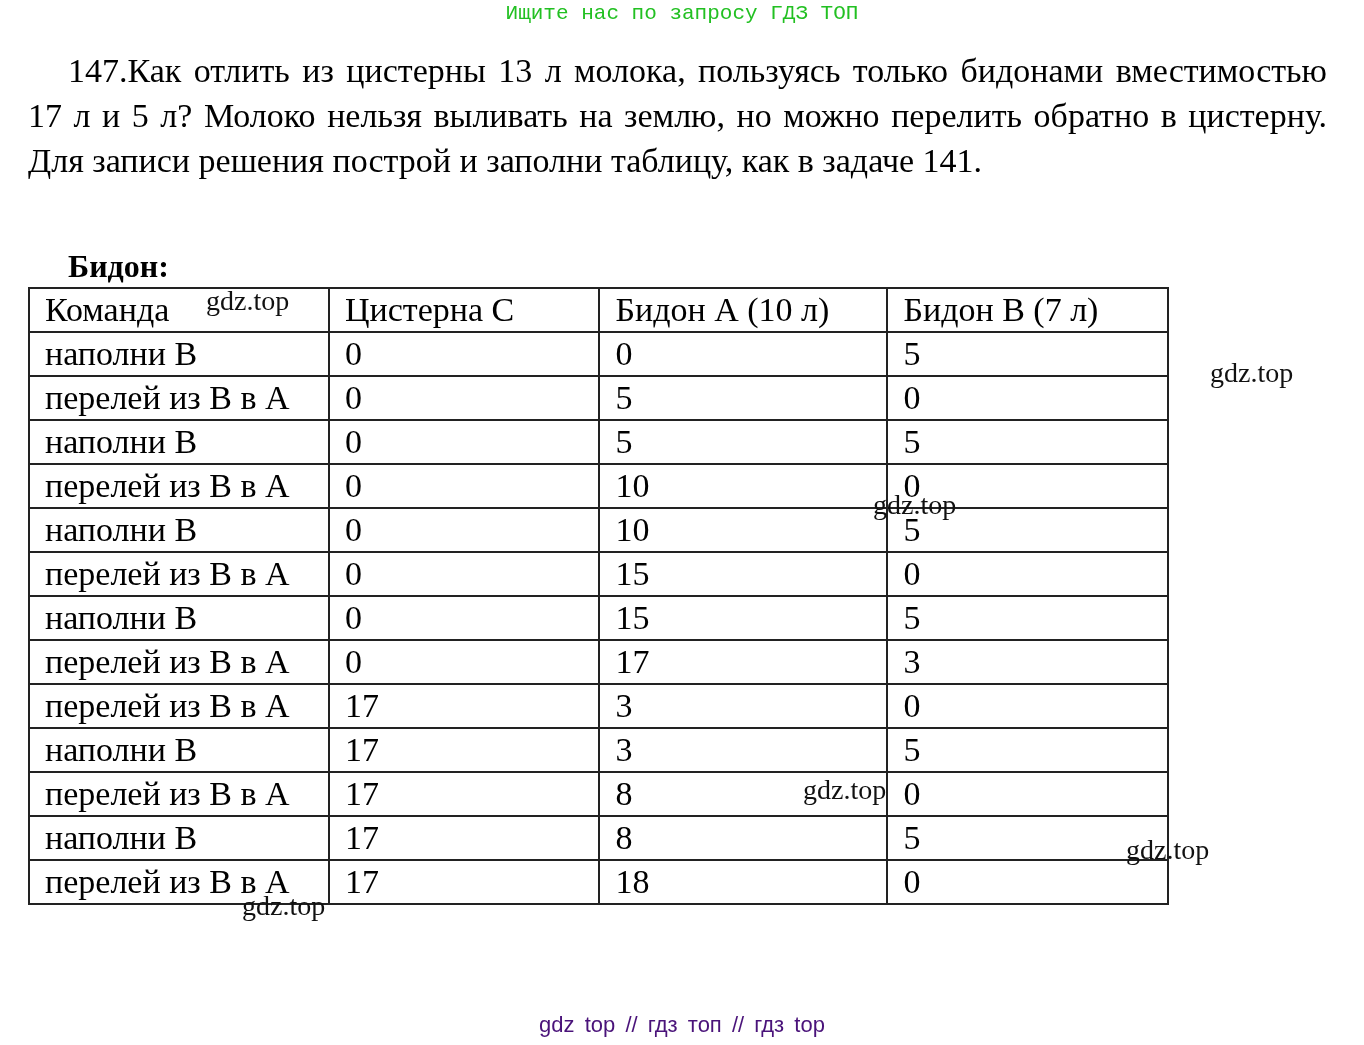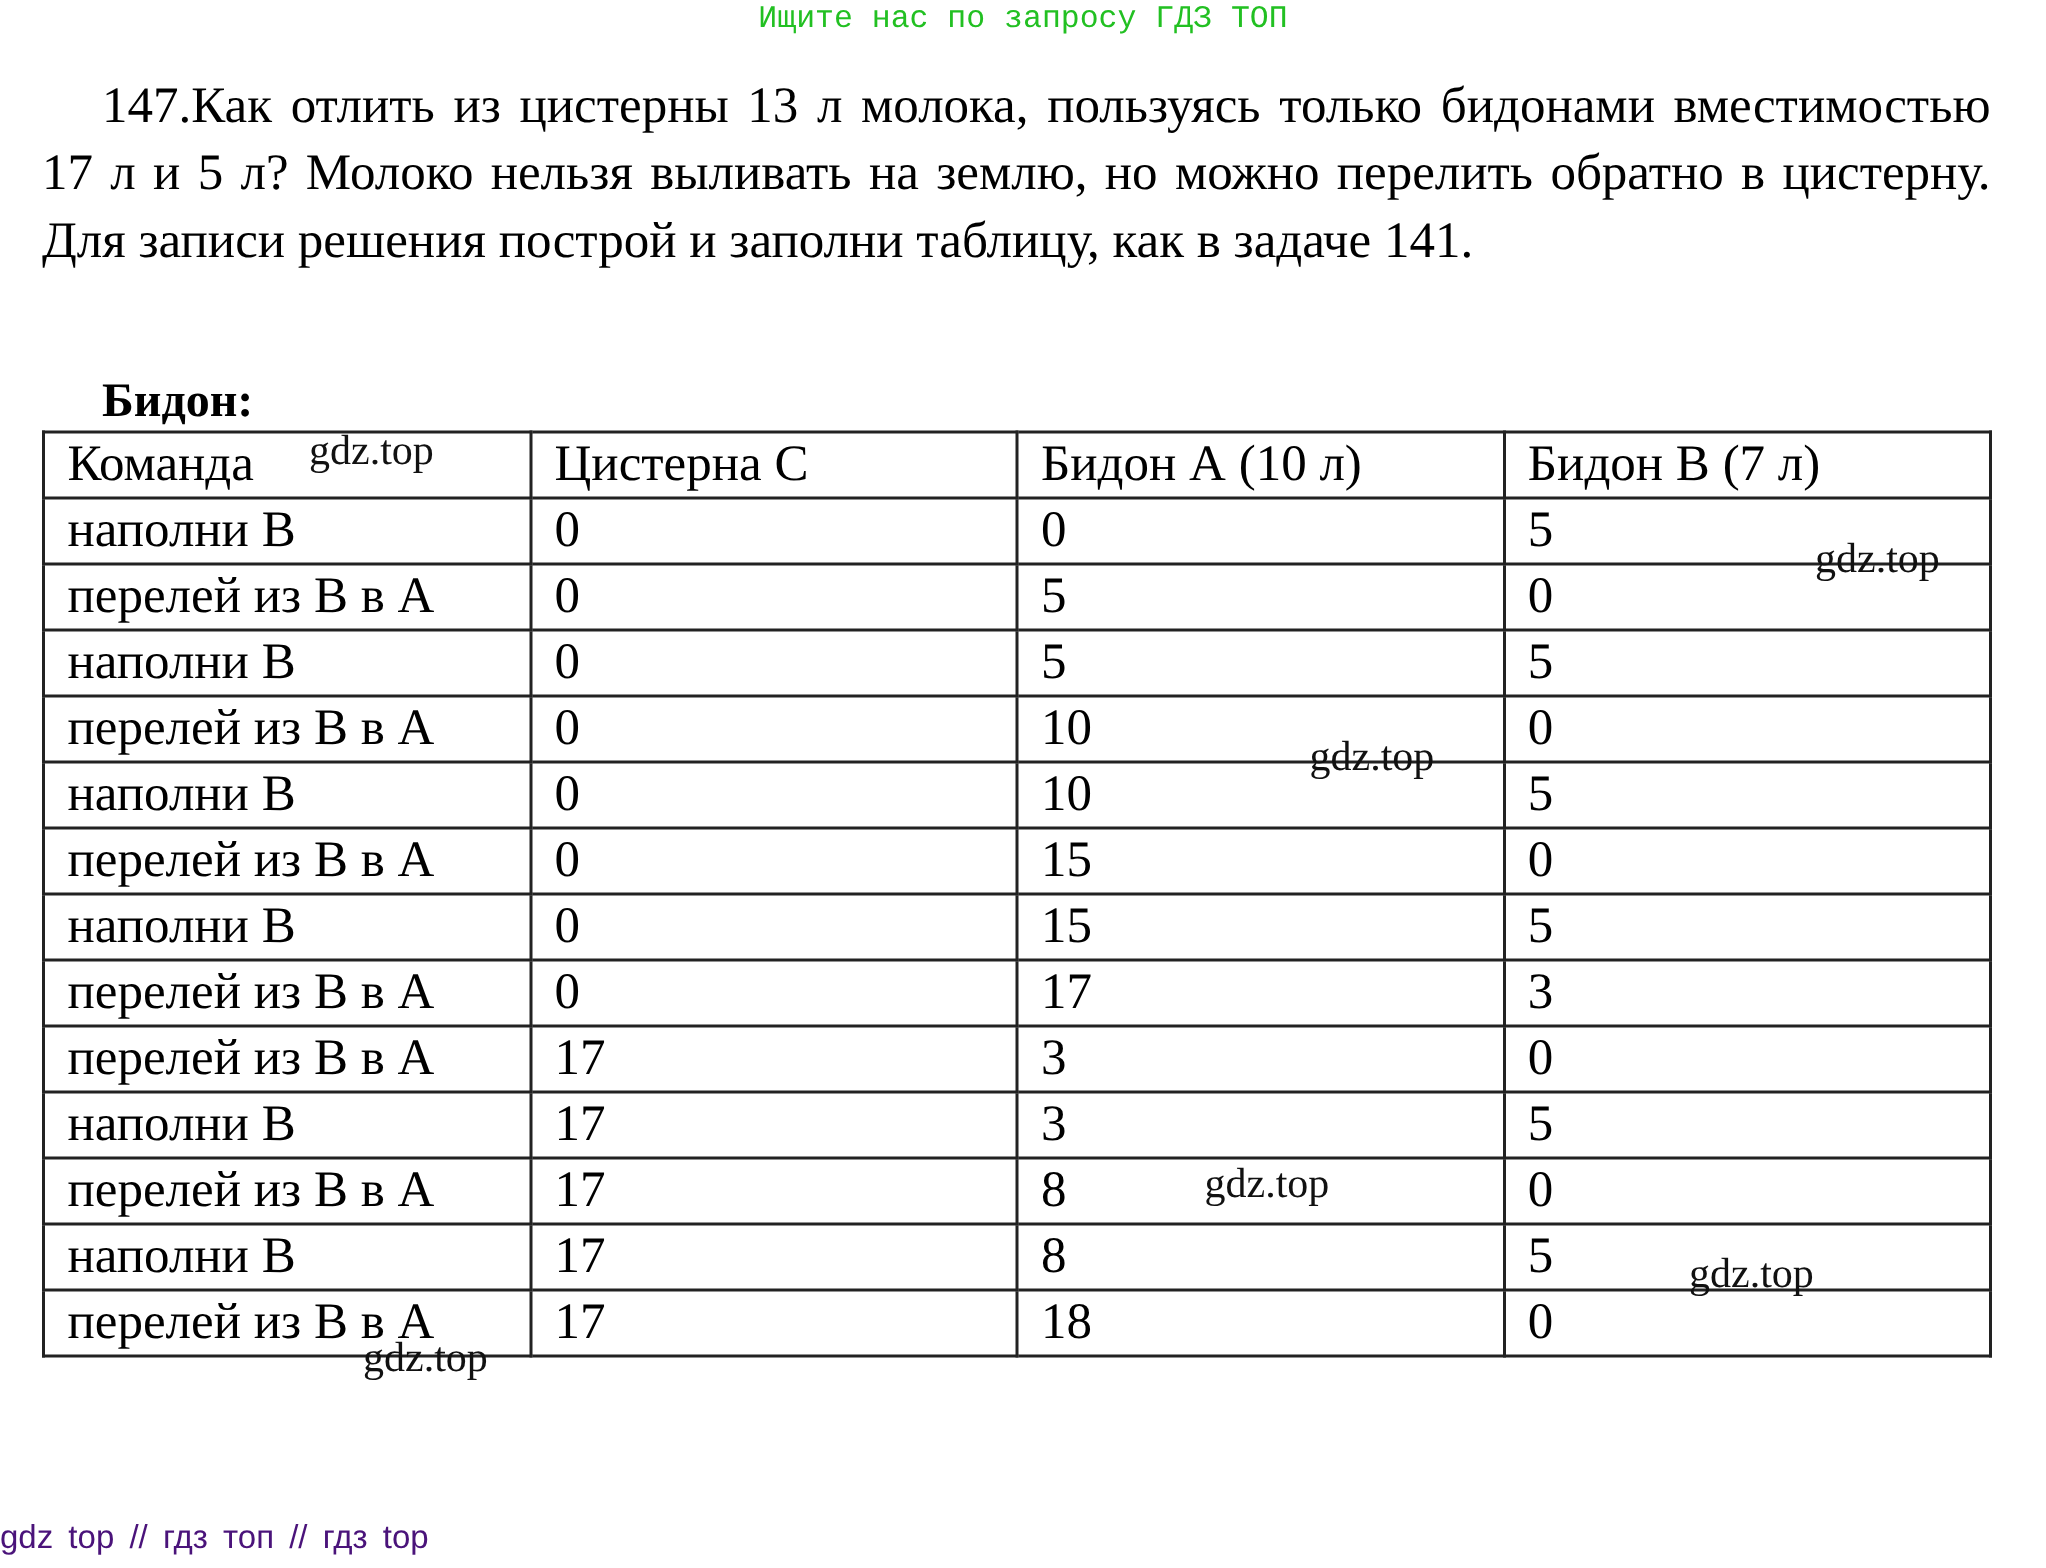--- a/index.html
+++ b/index.html
@@ -15,38 +15,38 @@
       position: absolute; left: 28px; top: 48px; width: 1299px;
       font-size: 34px; line-height: 45px; text-align: justify;
       text-indent: 40px;
     }
     .answer-label {
       position: absolute; left: 68px; top: 246px;
       font-size: 32px; font-weight: bold; line-height: 40px;
     }
     table.solution {
       position: absolute; left: 28px; top: 287px;
-      border-collapse: collapse; width: 1300px;
+      border-collapse: collapse; width: 1141px;
       font-size: 34px;
     }
     table.solution td, table.solution th {
       border: 2px solid #222; height: 42px; padding: 0 0 0 15px;
       text-align: left; font-weight: normal; vertical-align: middle;
       white-space: nowrap; line-height: 42px;
     }
     table.solution col.c1 { width: 325px; }
     table.solution col.c2 { width: 325px; }
     table.solution col.c3 { width: 325px; }
     table.solution col.c4 { width: 325px; }
     .watermark {
       position: absolute; font-family: Liberation Serif, serif;
       font-size: 28px; color: #111; line-height: 30px;
     }
     .footer {
-      position: absolute; left: 0; top: 1012px; width: 1364px; 
+      position: absolute; left: 0; top: 1012px; width: 1364px; text-align: center;
       font-family: "Liberation Sans", sans-serif; font-size: 22px; color: #4a137a;
       word-spacing: 4px;
     }
   </style>
 </head>
 <body>
 
 <div class="top-banner">Ищите нас по запросу ГДЗ ТОП</div>
 
 <div class="problem">147.Как отлить из цистерны 13 л молока, пользуясь только бидонами вместимостью 17 л и 5 л? Молоко нельзя выливать на землю, но можно перелить обратно в цистерну. Для записи решения построй и заполни таблицу, как в задаче 141.</div>

